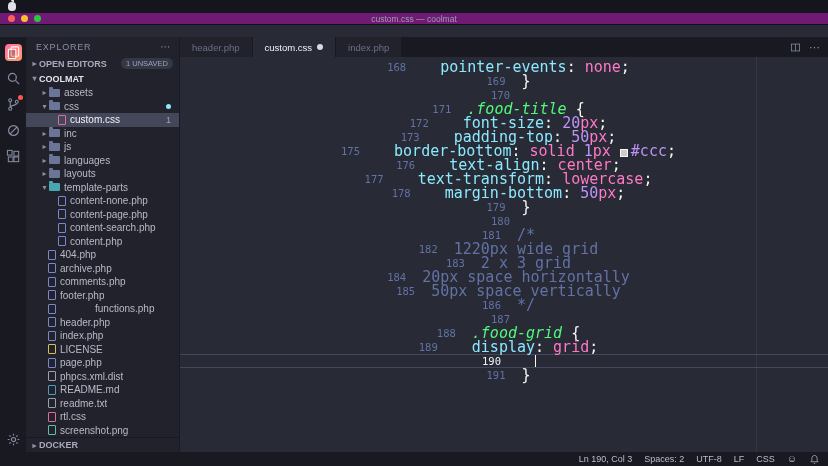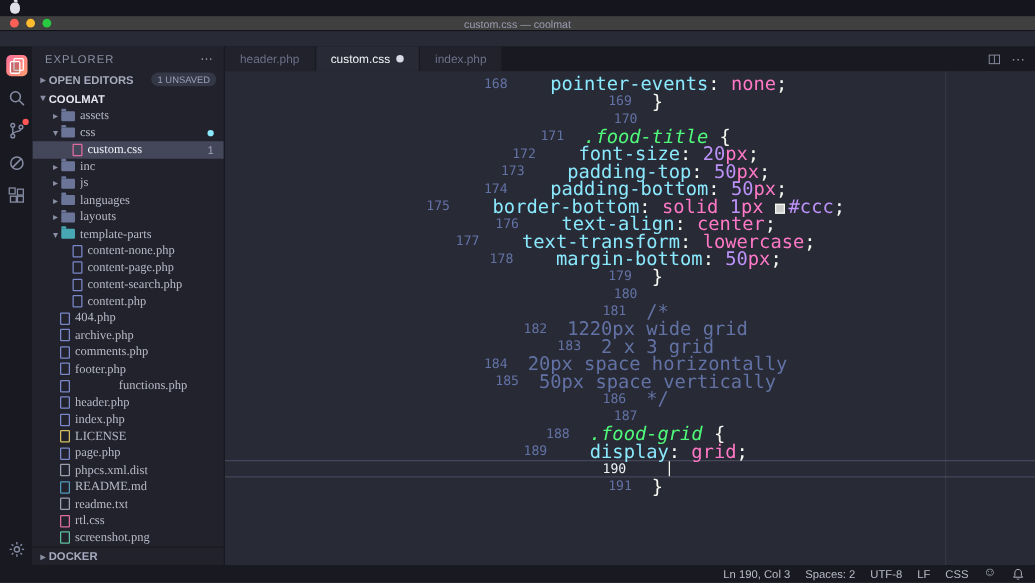--- a/index.html
+++ b/index.html
@@ -12,21 +12,21 @@
     padding:0 8px; color:#e6e7ee; font-size:9px; flex:0 0 auto; }
   .apple { width:8px; height:9px; background:#dfe0e8; border-radius:45% 45% 42% 42%;
     position:relative; margin-right:10px; flex:0 0 auto; }
   .apple::before { content:""; position:absolute; top:-3px; left:3px; width:3px; height:3px;
     background:#dfe0e8; border-radius:0 70% 0 70%; }
   .menu-items { display:flex; gap:11px; align-items:center; }
   .menu-item { white-space:nowrap; cursor:default; }
   .menu-item.app { font-weight:bold; }
 
   
-  .titlebar { height:12px; background:#404040; display:flex; align-items:center;
+  .titlebar { height:12px; background:#701a75; display:flex; align-items:center;
     position:relative; flex:0 0 auto; border-bottom:1px solid #12131a; }
   .lights { display:flex; gap:6px; margin-left:8px; }
   .light { width:7px; height:7px; border-radius:50%; }
   .light.r{ background:#ff5f57; } .light.y{ background:#febc2e; } .light.g{ background:#28c840; }
   .win-title { position:absolute; left:0; right:0; text-align:center; color:#9a9db0;
     font-size:8.5px; pointer-events:none; }
 
   
   .main { flex:1; display:flex; min-height:0;margin-top:12px; }
 
@@ -59,21 +59,21 @@
   .folder-icon { width:11px; height:8px; background:#6b7597; border-radius:1px;
     position:relative; margin-right:4px; flex:0 0 auto; }
   .folder-icon::before { content:""; position:absolute; top:-2px; left:0; width:4px; height:2px;
     background:inherit; border-radius:1px 1px 0 0; }
   .file-icon { width:8px; height:10px; border:1px solid #9aa0b0; border-radius:1px;
     margin-right:4px; flex:0 0 auto; }
   .ext-php { border-color:#7a87c9; } .ext-css { border-color:#e06c9f; }
   .ext-md { border-color:#519aba; } .ext-txt { border-color:#9aa0b0; }
   .ext-png { border-color:#5fbf9e; } .ext-license { border-color:#d4c05e; }
   .ext-dist { border-color:#9aa0b0; }
-  .tree-label { overflow:hidden; text-overflow:ellipsis;font-family:Liberation Serif, serif; }
+  .tree-label { overflow:hidden; text-overflow:ellipsis; }
   .mod-dot { width:5px; height:5px; border-radius:50%; background:#8be9fd;
     margin-left:auto; margin-right:8px; flex:0 0 auto; }
   .tree-badge { margin-left:auto; margin-right:8px; font-size:9px; color:#9ba0b8; }
   .docker-row { border-top:1px solid #191a21; }
 
   
   .editor-col { flex:1; display:flex; flex-direction:column; min-width:0; }
   .tabbar { height:20px; background:#191a21; display:flex; align-items:stretch; flex:0 0 auto; }
   .tab { display:flex; align-items:center; gap:5px; padding:0 12px; font-size:9.5px;
     background:#21222c; color:#6d7089; border-right:1px solid #191a21; cursor:pointer; }
@@ -365,24 +365,20 @@
             </div>
             <div class="code-line" data-name="code-line">
               <span class="gutter" data-name="line-number">172</span>
               <span class="code-content" data-name="code-text"><span class="tk-pln">  </span><span class="tk-prop">font-size</span><span class="tk-pln">: </span><span class="tk-num">20</span><span class="tk-unit">px</span><span class="tk-pln">;</span></span>
             </div>
             <div class="code-line" data-name="code-line">
               <span class="gutter" data-name="line-number">173</span>
               <span class="code-content" data-name="code-text"><span class="tk-pln">  </span><span class="tk-prop">padding-top</span><span class="tk-pln">: </span><span class="tk-num">50</span><span class="tk-unit">px</span><span class="tk-pln">;</span></span>
             </div>
             <div class="code-line" data-name="code-line">
-              <span class="gutter" data-name="line-number">174</span>
-              <span class="code-content" data-name="code-text"><span class="tk-pln">  </span><span class="tk-prop">padding-bottom</span><span class="tk-pln">: </span><span class="tk-num">50</span><span class="tk-unit">px</span><span class="tk-pln">;</span></span>
-            </div>
-            <div class="code-line" data-name="code-line">
               <span class="gutter" data-name="line-number">175</span>
               <span class="code-content" data-name="code-text"><span class="tk-pln">  </span><span class="tk-prop">border-bottom</span><span class="tk-pln">: </span><span class="tk-val">solid</span><span class="tk-pln"> </span><span class="tk-num">1</span><span class="tk-unit">px</span><span class="tk-pln"> </span><span class="swatch" data-name="color-swatch" style="background: rgb(204, 204, 204);"></span><span class="tk-hex">#ccc</span><span class="tk-pln">;</span></span>
             </div>
             <div class="code-line" data-name="code-line">
               <span class="gutter" data-name="line-number">176</span>
               <span class="code-content" data-name="code-text"><span class="tk-pln">  </span><span class="tk-prop">text-align</span><span class="tk-pln">: </span><span class="tk-val">center</span><span class="tk-pln">;</span></span>
             </div>
             <div class="code-line" data-name="code-line">
               <span class="gutter" data-name="line-number">177</span>
               <span class="code-content" data-name="code-text"><span class="tk-pln">  </span><span class="tk-prop">text-transform</span><span class="tk-pln">: </span><span class="tk-val">lowercase</span><span class="tk-pln">;</span></span>

